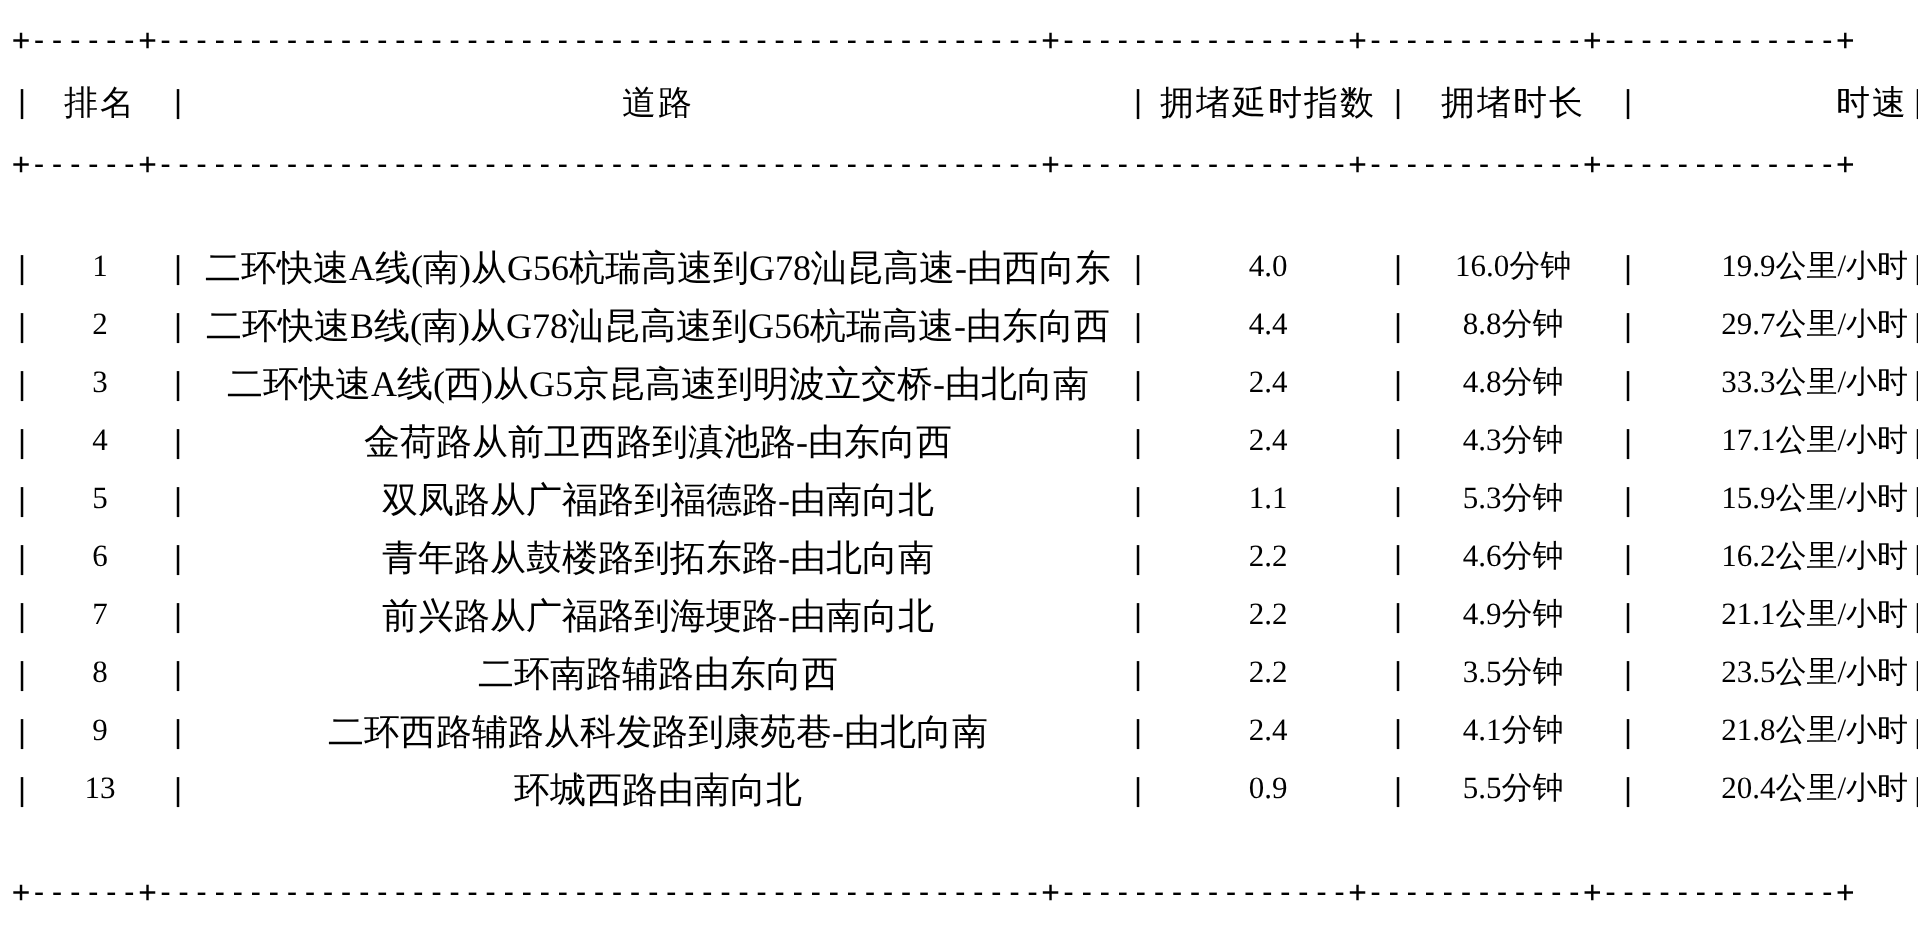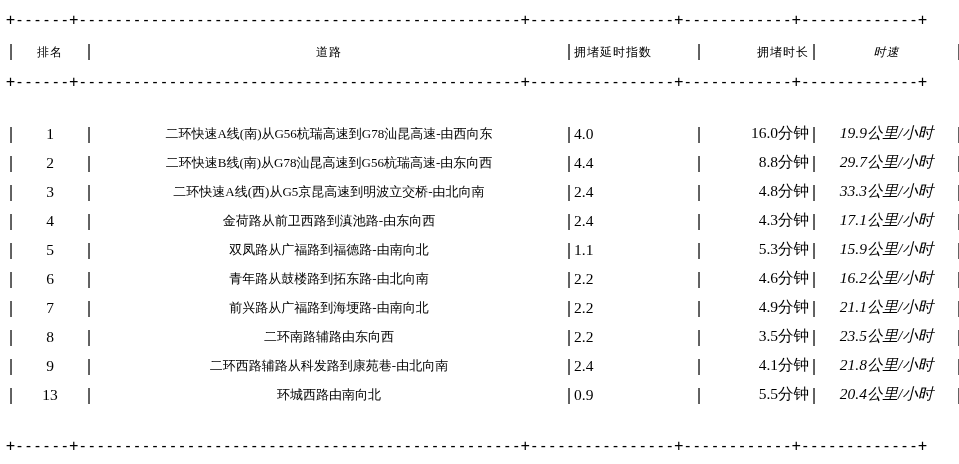--- a/index.html
+++ b/index.html
@@ -43,38 +43,38 @@
   }
   .bar {
     width: 10px;
     text-align: center;
     font-family: "DejaVu Sans Mono", "Liberation Mono", monospace;
     font-size: 15px;
     color: #000;
   }
   .col-rank   { width: 68px;  text-align: center; }
   .col-road   { width: 470px; text-align: center; }
-  .col-index  { width: 120px; }
-  .col-dur    { width: 105px; text-align: right; }
-  .col-speed  { width: 135px; text-align: center; font-style: italic; }
+  .col-index  { width: 120px; text-align: center; }
+  .col-dur    { width: 105px; text-align: center; }
+  .col-speed  { width: 135px; text-align: right; }
 
   thead td {
     height: 46px;
     font-size: 17px;
   }
   .head-text {
-    font-size: 12px;
+    font-size: 17px;
     letter-spacing: 1px;
   }
   tbody tr { height: 29px; }
   tbody td {
     font-size: 15.5px;
   }
   .road-cell {
-    font-size: 13px;
+    font-size: 18px;
     white-space: nowrap;
     text-align: center;
   }
   .num-cell {
     font-family: "Liberation Serif", serif;
     font-size: 15.5px;
   }
   .spacer-row td { height: 18px; }
 </style>
 </head>

